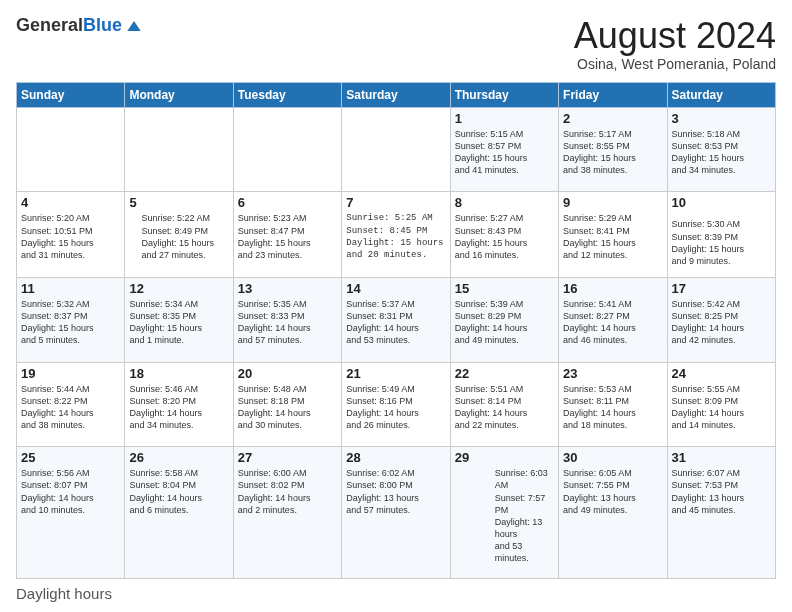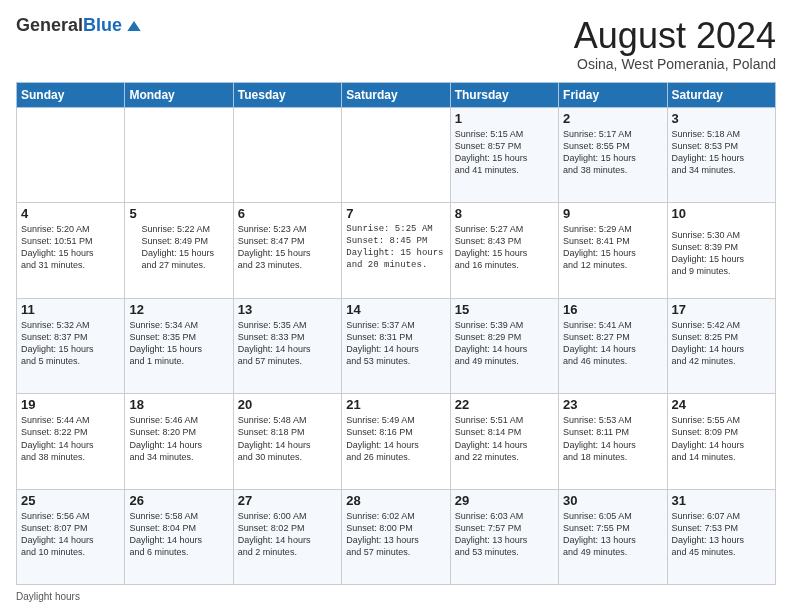--- a/index.html
+++ b/index.html
@@ -91,21 +91,21 @@
     .day-info {
       font-size: 9px;
       color: #333;
       line-height: 1.35;
     }
     .empty-cell {
       background: #fff !important;
     }
     .footer {
       margin-top: 6px;
-      font-size: 10px;
+      font-size: 15px;
       color: #555;
       text-align: left;
     }
   </style>
 </head>
 <body>
 
 <div class="page">
   <div class="header">
     <div class="logo">
@@ -343,21 +343,21 @@
           </td>
           <td>
             <span class="day-number">28</span>
             <div class="day-info" style="white-space: pre-line;">Sunrise: 6:02 AM
 Sunset: 8:00 PM
 Daylight: 13 hours
 and 57 minutes.</div>
           </td>
           <td>
             <span class="day-number">29</span>
-            <div class="day-info" style="white-space: pre-line;">Sunrise: 6:03 AM
+            <div class="day-info" style="white-space: pre-line; margin-left: 40px;">Sunrise: 6:03 AM
 Sunset: 7:57 PM
 Daylight: 13 hours
 and 53 minutes.</div>
           </td>
           <td>
             <span class="day-number">30</span>
             <div class="day-info" style="white-space: pre-line;">Sunrise: 6:05 AM
 Sunset: 7:55 PM
 Daylight: 13 hours
 and 49 minutes.</div>

